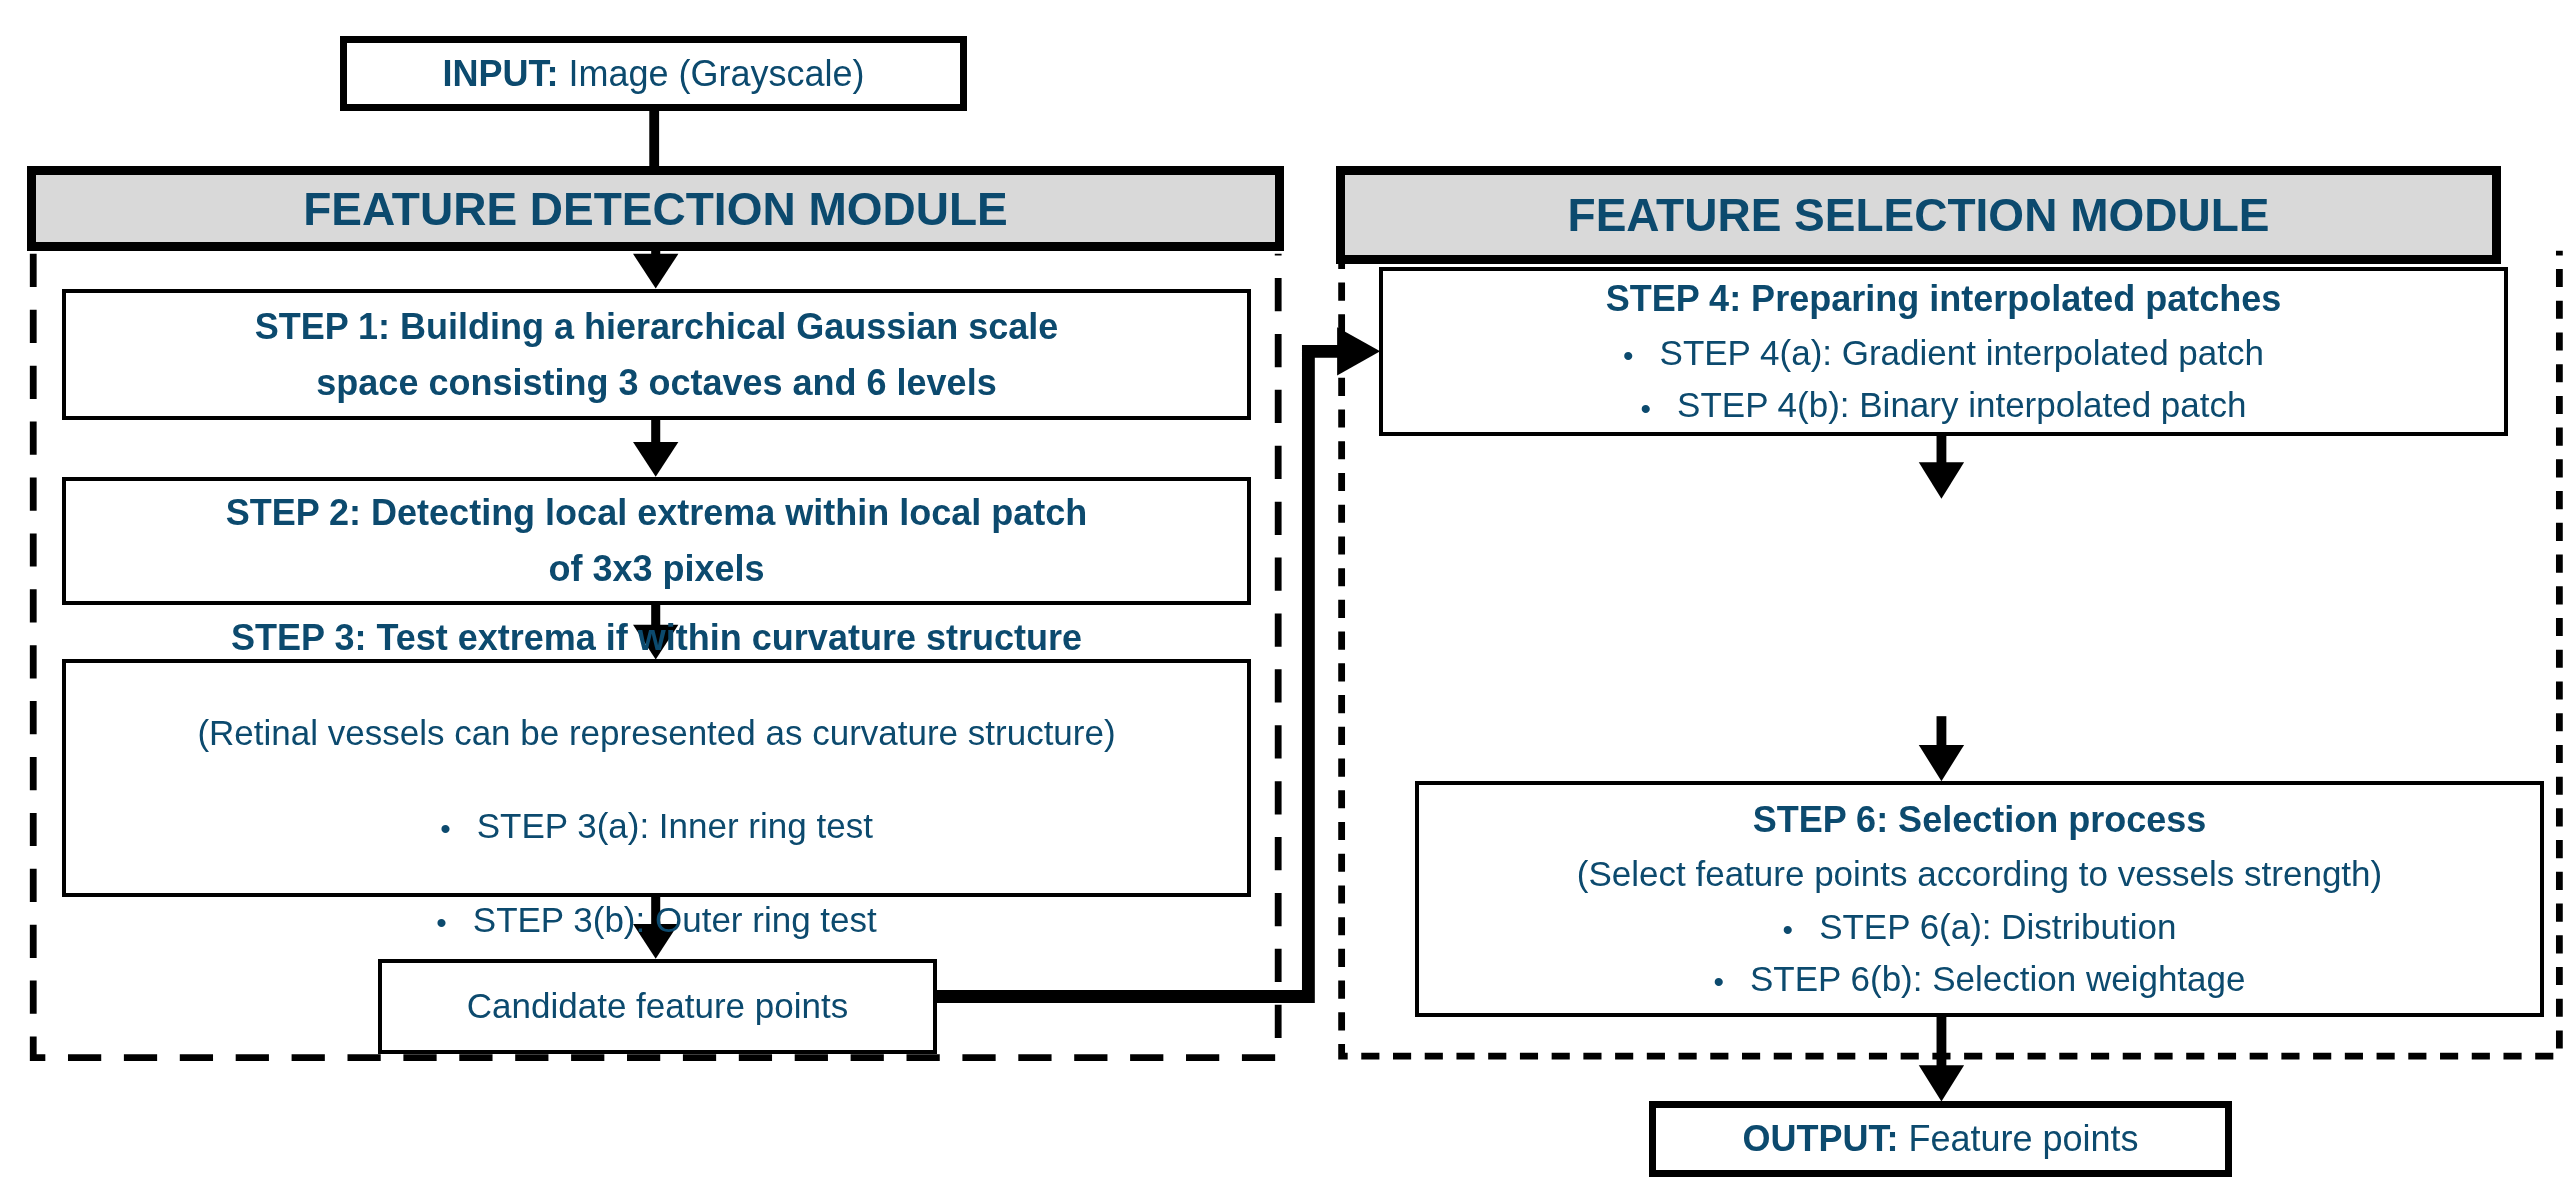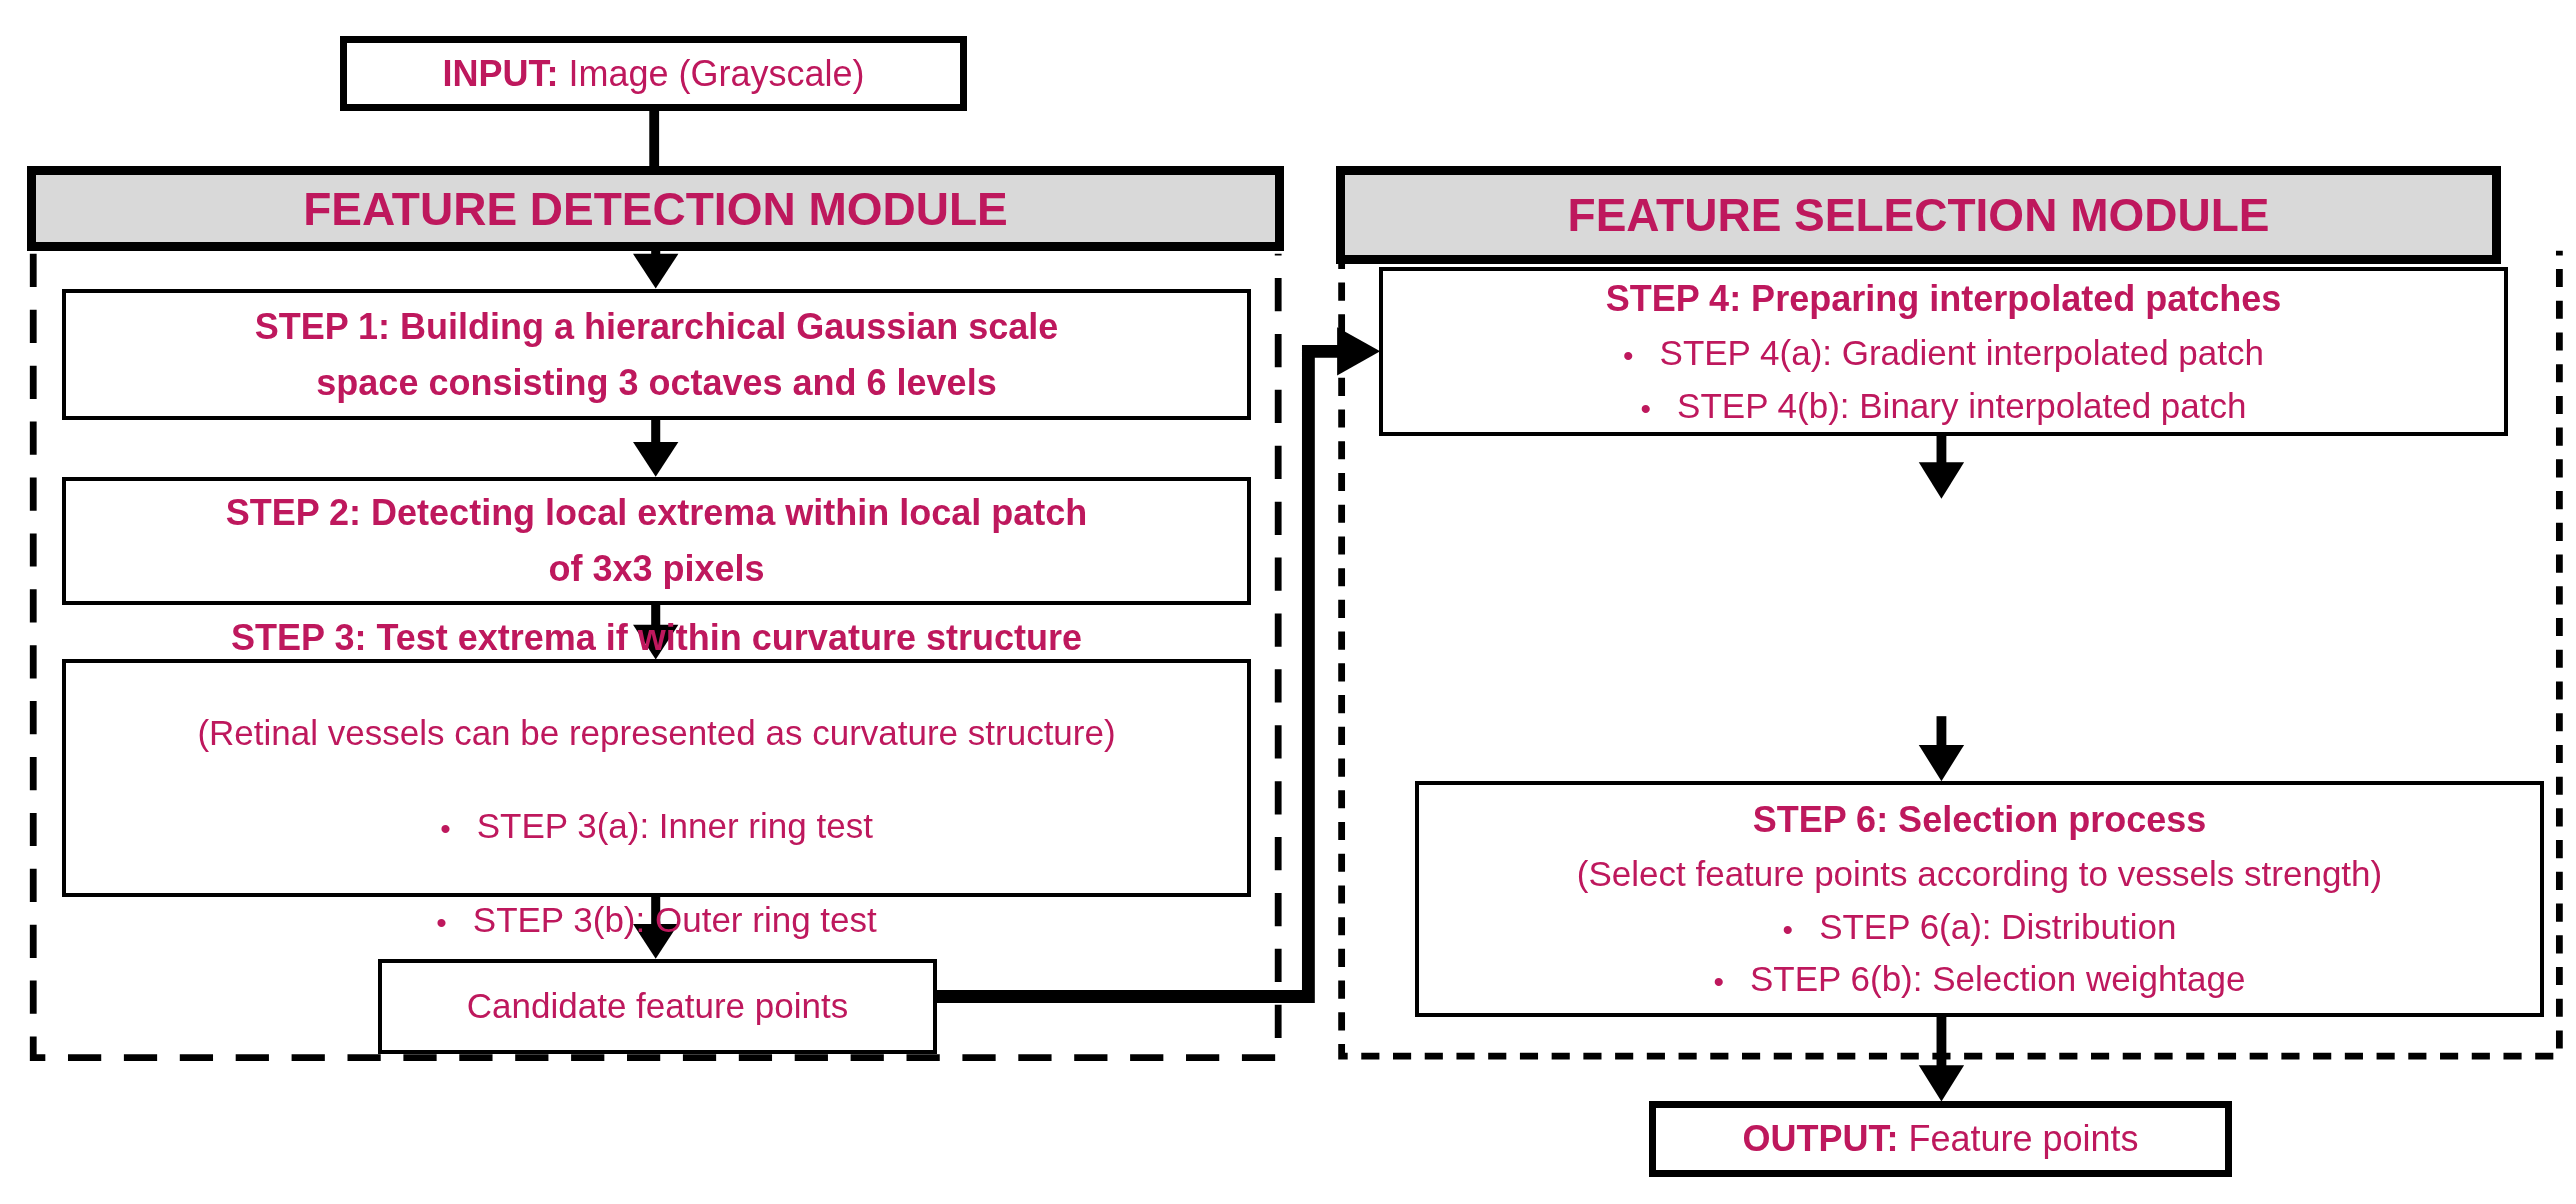--- a/index.html
+++ b/index.html
@@ -1,21 +1,21 @@
 <!DOCTYPE html>
 <html style="--header-fill: #d9d9d9;font-size:12px"><head>
 <meta charset="utf-8">
 <style>
   html,body{margin:0;padding:0;background:#ffffff;}
   .canvas{
     position:relative;
     width:2576px;height:1205px;
     background:#ffffff;
     font-family:"Liberation Sans", sans-serif;
-    color:#be185d;
+    color:#0c4a6e;
     overflow:hidden;
   }
   .lines{position:absolute;left:0;top:0;width:2576px;height:1205px;}
   .box{
     position:absolute;
     background:#ffffff;
     border:4.5px solid #000;
     display:flex;flex-direction:column;
     align-items:center;justify-content:center;
     text-align:center;
@@ -108,21 +108,21 @@
   </div>
 
   <div class="box" style="left:378px;top:959px;width:559px;height:95px;">
     <div class="plain">Candidate feature points</div>
   </div>
 
   <div class="module-header" style="left:1336px;top:166px;width:1165px;height:98px;">
     <span>FEATURE SELECTION MODULE</span>
   </div>
 
-  <div class="box" style="left:1379px;top:267px;width:1129px;height:169px;justify-content:flex-end;">
+  <div class="box" style="left:1379px;top:267px;width:1129px;height:169px;">
     <div class="step-title">STEP 4: Preparing interpolated patches</div>
     <div class="step-line">
       <span class="bullet">•</span><span>STEP 4(a): Gradient interpolated patch</span>
     </div>
     <div class="step-line">
       <span class="bullet">•</span><span>STEP 4(b): Binary interpolated patch</span>
     </div>
   </div>
 
 

